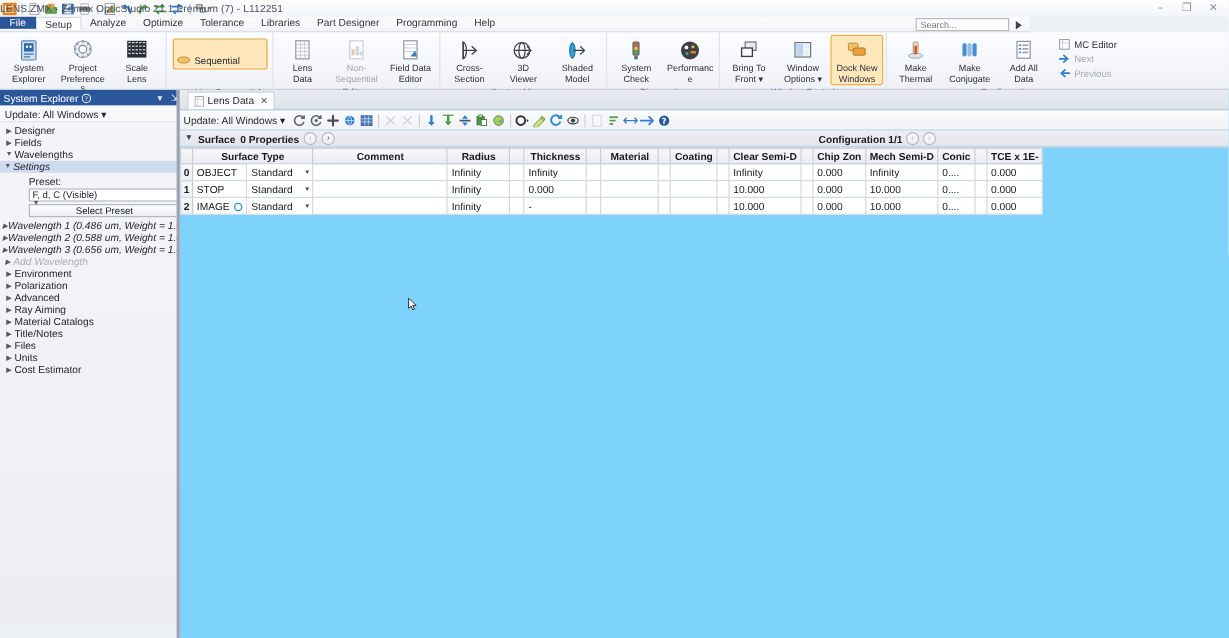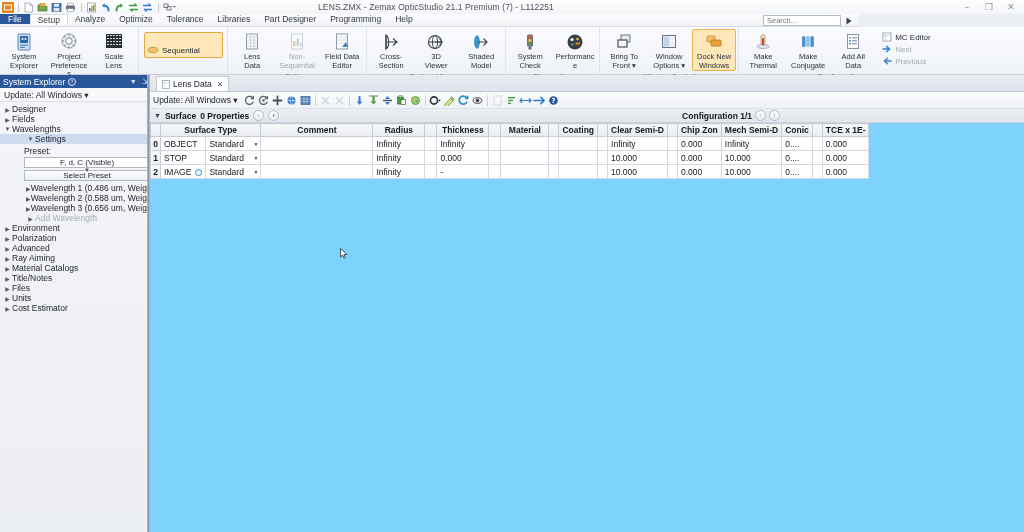--- a/index.html
+++ b/index.html
@@ -19,21 +19,21 @@
     background: linear-gradient(#fdfdfe, #f3f5f8);
     display: flex; align-items: center;
   }
   .qat { display: flex; align-items: center; gap: 2px; padding-left: 2px; }
   .qat-ico {
     width: 12px; height: 11px; display: inline-block;
     position: relative; border-radius: 1px;
   }
   .qat-sep { width: 1px; height: 9px; background: #c3c8d2; margin: 0 2px; }
   .title-text {
-    position: absolute; left: 16px; width: 840px; text-align: center;
+    position: absolute; left: 0; width: 840px; text-align: left;
     font-size: 8.5px; color: #4a4f58; letter-spacing: .1px;
     white-space: nowrap; pointer-events: none;
   }
   .winctl {
     position: absolute; right: 2px; top: 0; height: 14px;
     display: flex; align-items: center; gap: 0px;
   }
   .winctl span {
     width: 22px; height: 13px; display: flex; align-items: center; justify-content: center;
     font-size: 9px; color: #8a8f99; font-family: "DejaVu Sans", sans-serif;
@@ -143,26 +143,26 @@
   .tree { padding-top: 2px; overflow: hidden; flex: 1; background: linear-gradient(#f4f5f8, #eceef3); }
   .tnode {
     display: flex; align-items: center; height: 10px; font-size: 8.5px;
     color: #22262d; padding-left: 3px; white-space: nowrap;
   }
   .tnode .arrow {
     width: 9px; font-size: 6px; color: #555a63; display: inline-block; text-align: center;
   }
   .tnode.sel { background: #cfdcf0; }
   .tnode.dim { color: #a8adb7; }
-  .tnode.indent1 { padding-left: 26px; }
+  .tnode.indent1 { padding-left: 2px; font-style: italic; }
   .preset-area { padding: 2px 4px 2px 24px; }
   .preset-lbl { font-size: 8.5px; color: #22262d; margin-bottom: 1px; }
   .preset-combo {
     height: 11px; border: 1px solid #b2b8c4; background: #fff;
-    display: flex; align-items: center; padding: 0 2px;
+    display: flex; padding: 0 2px;
     font-size: 8px; color: #1d2129; flex-direction: column;
   }
   .preset-combo .cv { flex: 1; }
   .preset-combo .car { font-size: 6px; color: #555; }
   .preset-btn {
     margin-top: 2px; height: 11px; border: 1px solid #b2b8c4;
     background: linear-gradient(#fdfdfe,#eceef3);
     display: flex; align-items: center; justify-content: center;
     font-size: 8px; color: #1d2129;
   }

